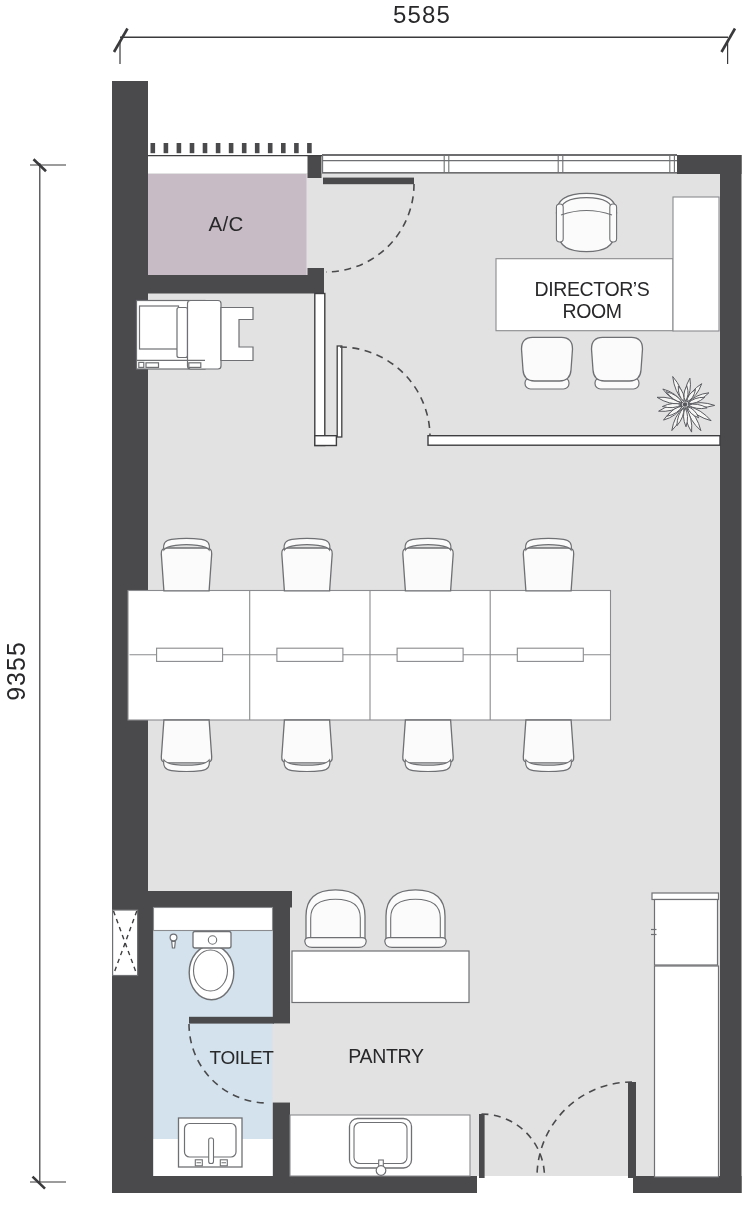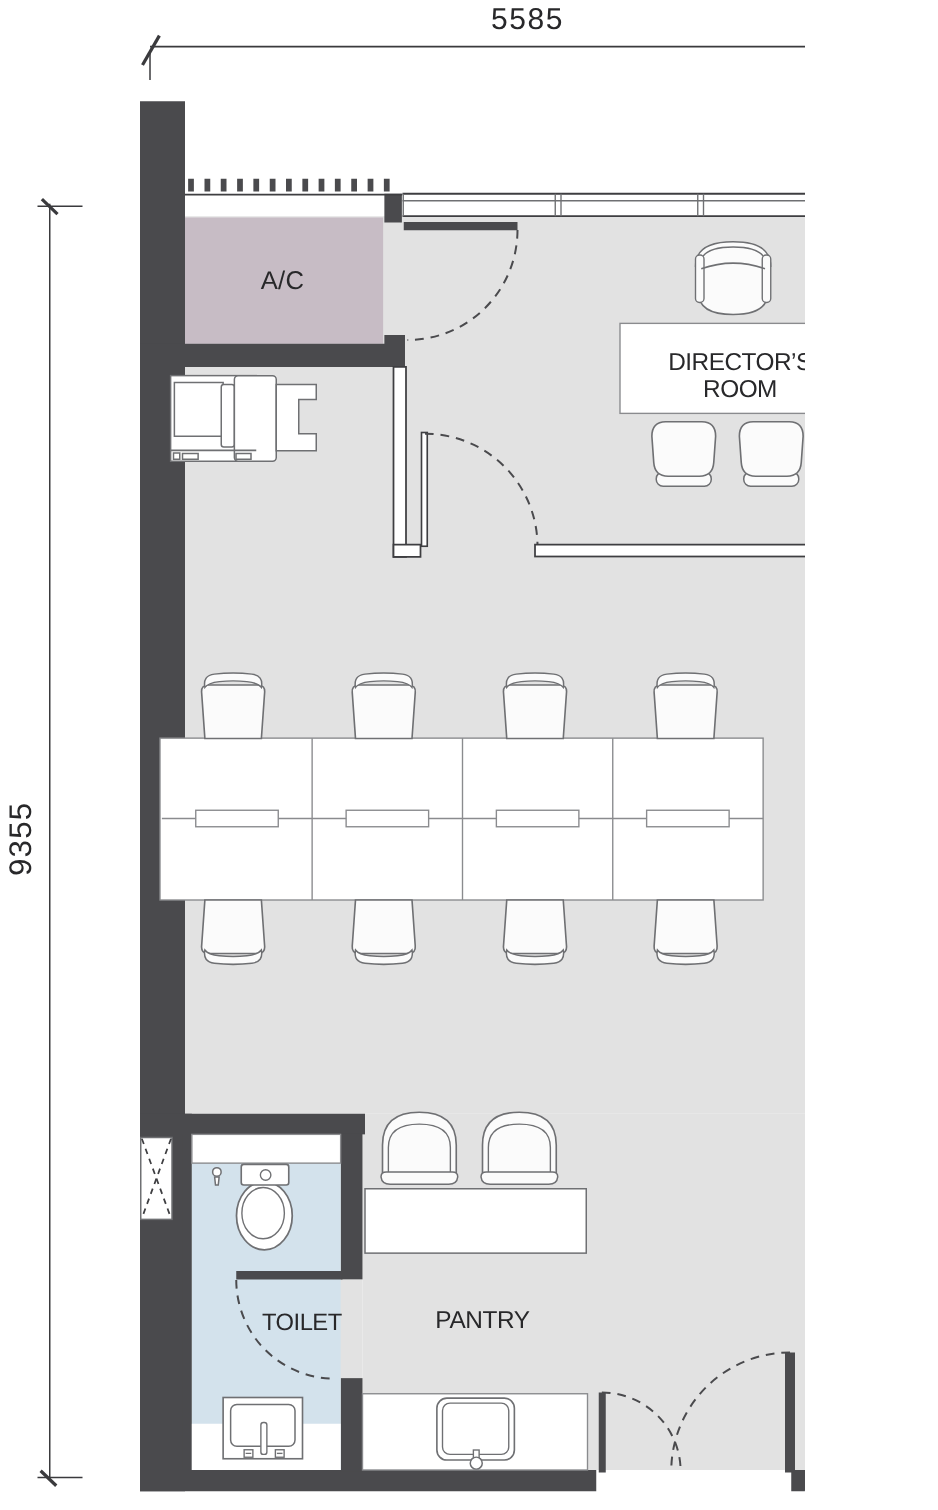--- a/index.html
+++ b/index.html
@@ -1,16 +1,16 @@
 <!DOCTYPE html>
 <html><head>
 <meta charset="utf-8">
 <style>
 html,body{margin:0;padding:0;background:#ffffff;}
-.page{position:relative;width:644px;height:1208px;background:#ffffff;overflow:hidden;font-family:"Liberation Sans",sans-serif;border-radius:16px;}
+.page{position:relative;width:750px;height:1208px;background:#ffffff;overflow:hidden;font-family:"Liberation Sans",sans-serif;border-radius:16px;}
 svg{position:absolute;top:0;left:0;}
 </style>
 </head>
 <body>
 <div class="page">
 <svg width="750" height="1208" viewBox="0 0 750 1208" font-family="Liberation Sans, sans-serif">
 
 <rect x="0" y="0" width="750" height="1208" fill="#ffffff"></rect>
 
 <rect x="148" y="173" width="572" height="718" fill="#e2e2e2"></rect>

